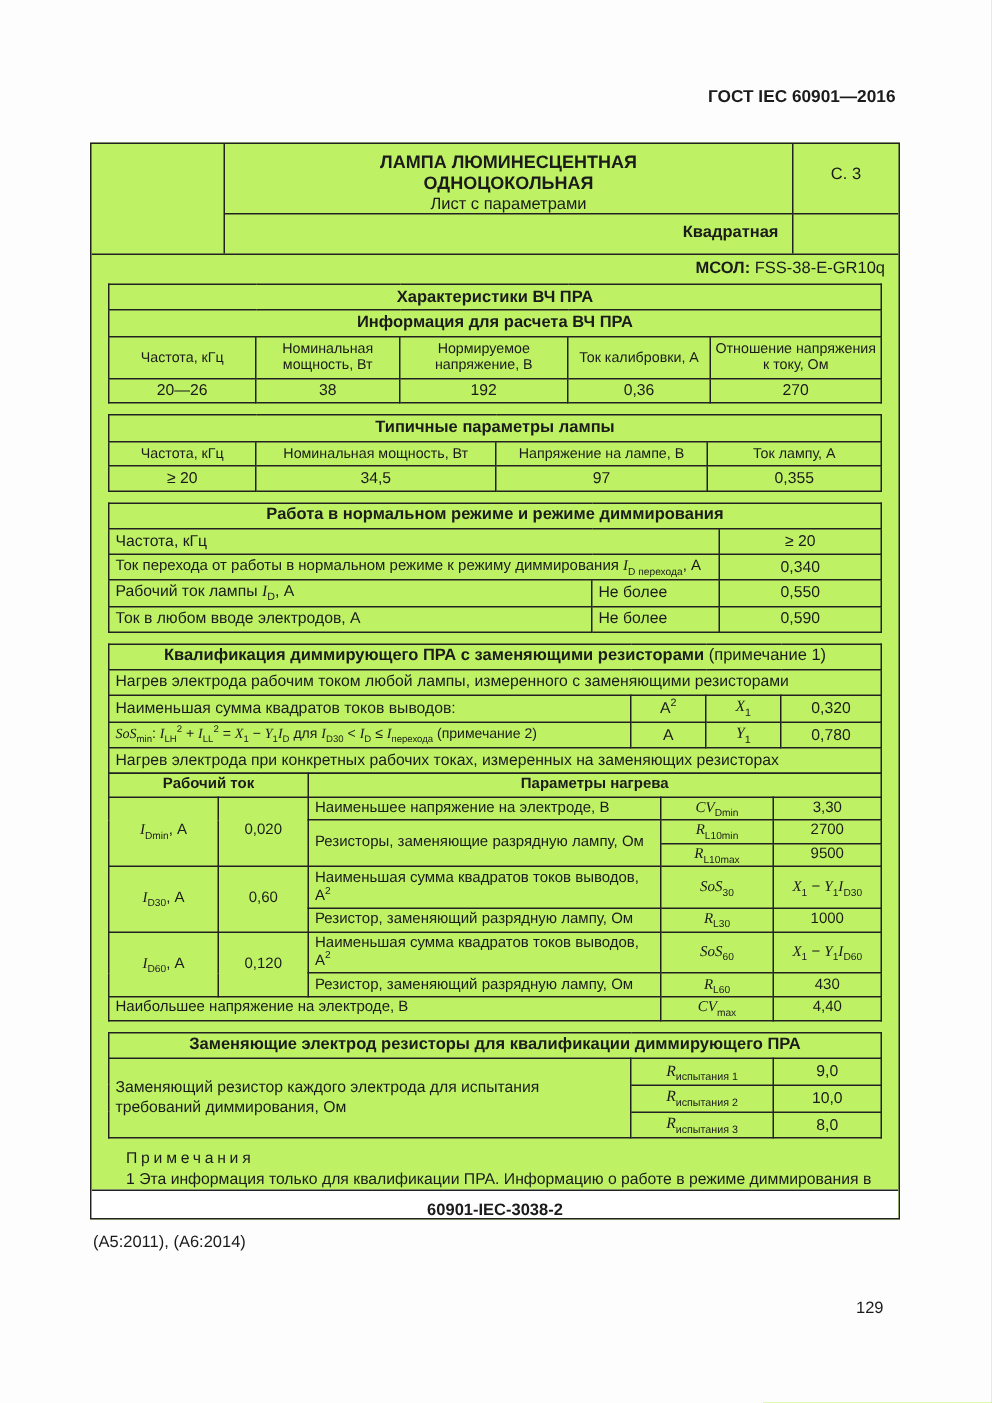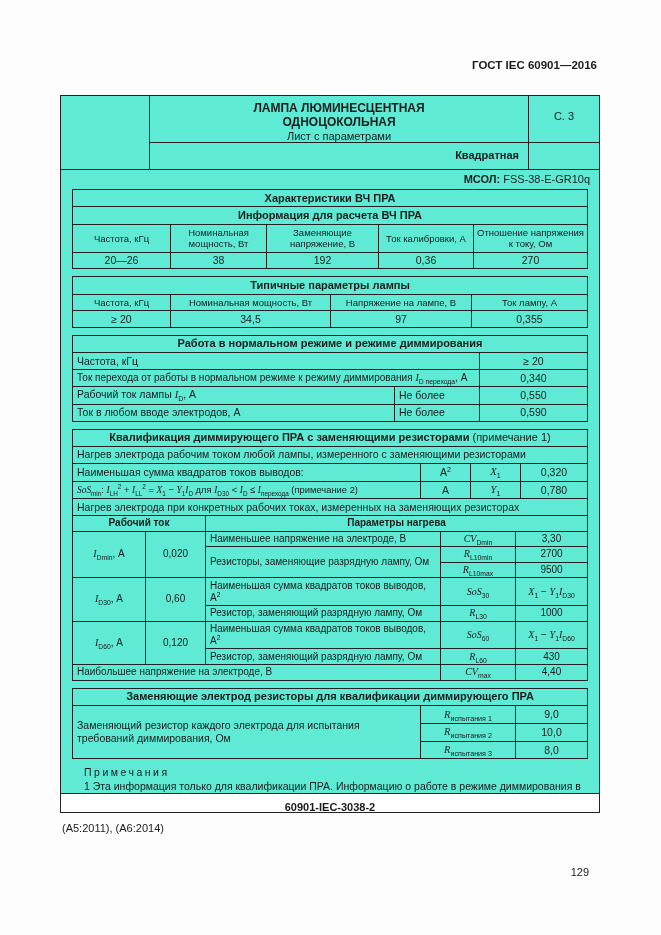--- a/index.html
+++ b/index.html
@@ -5,21 +5,21 @@
   * { box-sizing: border-box; margin: 0; padding: 0; }
   html, body { width: 661px; height: 935px; }
   body { background: #fdfdfd; font-family: "Liberation Sans", "DejaVu Sans", sans-serif; color: #1b1b1b; position: relative; }
   .b { font-weight: bold; }
   i { font-family: "Liberation Serif", serif; font-style: italic; }
   sub, sup { font-size: 0.68em; line-height: 0; }
 
   .doc-ref { position: absolute; top: 59px; right: 64px; font-size: 11.5px; font-weight: bold; }
 
   .frame { position: absolute; top: 95px; left: 60px; width: 540px; height: 718px;
-           border: 1px solid #222; background: #5eead4; overflow: hidden; }
+           border: 1px solid #222; background: #bef264; overflow: hidden; }
 
   .sheet-header { display: grid; grid-template-columns: 89px 379px 1fr; grid-template-rows: 46px 27px;
                   border-bottom: 1px solid #222; }
   .sh-left { grid-row: 1 / 3; border-right: 1px solid #222; }
   .sh-ct { border-right: 1px solid #222; text-align: center; padding-top: 5px; }
   .sh-ct .t1 { font-size: 12px; font-weight: bold; line-height: 14px; }
   .sh-ct .t2 { font-size: 11px; line-height: 15px; }
   .sh-rt { text-align: center; font-size: 11px; padding-top: 14px; }
   .sh-cb { border-top: 1px solid #222; border-right: 1px solid #222; text-align: right;
            font-size: 11px; padding: 6px 9px 0 0; }
@@ -93,21 +93,21 @@
         <tbody>
             <tr>
               <td colspan="5" class="tt">Характеристики ВЧ ПРА</td>
             </tr>
         <tr>
               <td colspan="5" class="tt">Информация для расчета ВЧ ПРА</td>
             </tr>
         <tr class="hdr">
           <td>Частота, кГц</td>
           <td>Номинальная мощность, Вт</td>
-          <td>Заменяющие напряжение, В</td>
+          <td>Нормируемое напряжение, В</td>
           <td>Ток калибровки, А</td>
           <td>Отношение напряжения к току, Ом</td>
         </tr>
         <tr>
           <td class="c">20—26</td>
           <td class="c">38</td>
           <td class="c">192</td>
           <td class="c">0,36</td>
           <td class="c">270</td>
         </tr>

